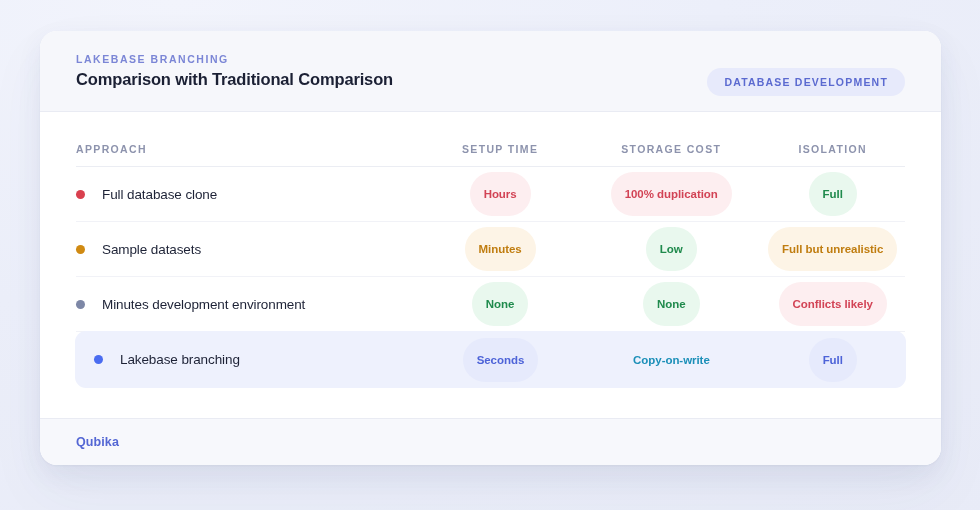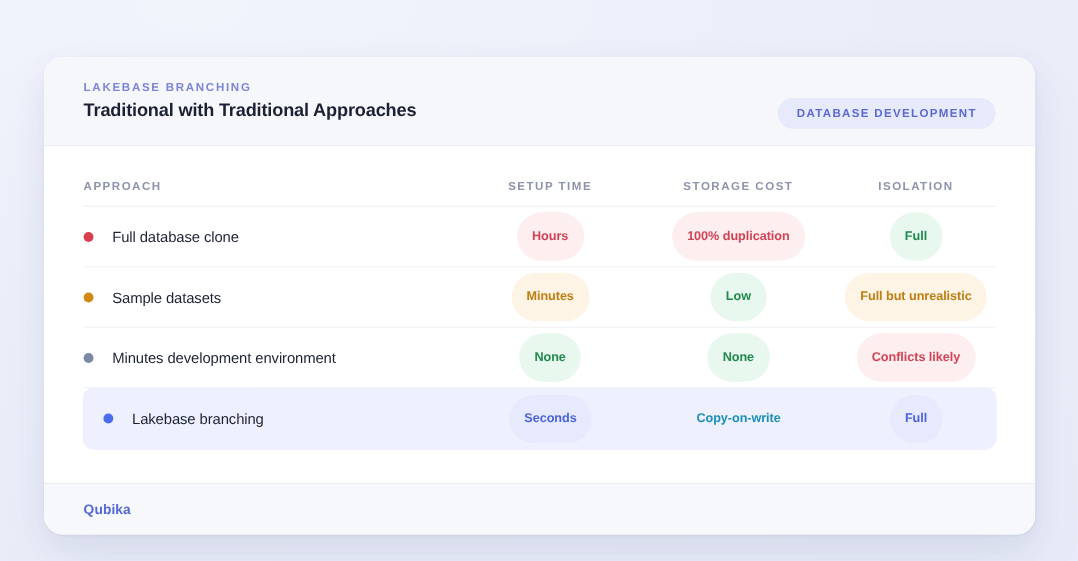--- a/index.html
+++ b/index.html
@@ -12,21 +12,21 @@
   body {
     background:
       radial-gradient(1200px 700px at 18% 0%, #f2f4fc 0%, #eceffa 45%, #e8ebf7 100%);
     position:relative;
     overflow:hidden;
   }
 
   
   .card {
     position:absolute;
-    left:40px; top:52px;
+    left:40px; top:31px;
     width:901px; height:434px;
     border-radius:17px;
     background:#ffffff;
     box-shadow:
       0 1px 2px rgba(40,50,90,.05),
       0 10px 26px rgba(60,70,120,.075),
       0 26px 60px rgba(60,70,120,.05);
     overflow:hidden;
     display:flex;
     flex-direction:column;
@@ -169,21 +169,21 @@
   }
 </style>
 </head>
 <body>
 
 <div class="card">
 
   <div class="card-header">
     <div class="header-left">
       <div class="eyebrow">LAKEBASE BRANCHING</div>
-      <div class="title">Traditional with Traditional Approaches</div>
+      <div class="title">Comparison with Traditional Comparison</div>
     </div>
     <div class="header-badge">DATABASE DEVELOPMENT</div>
   </div>
 
   <div class="card-body">
     <div class="table">
 
       <div class="row head">
         <div class="col-approach">
           <span class="th">APPROACH</span>

